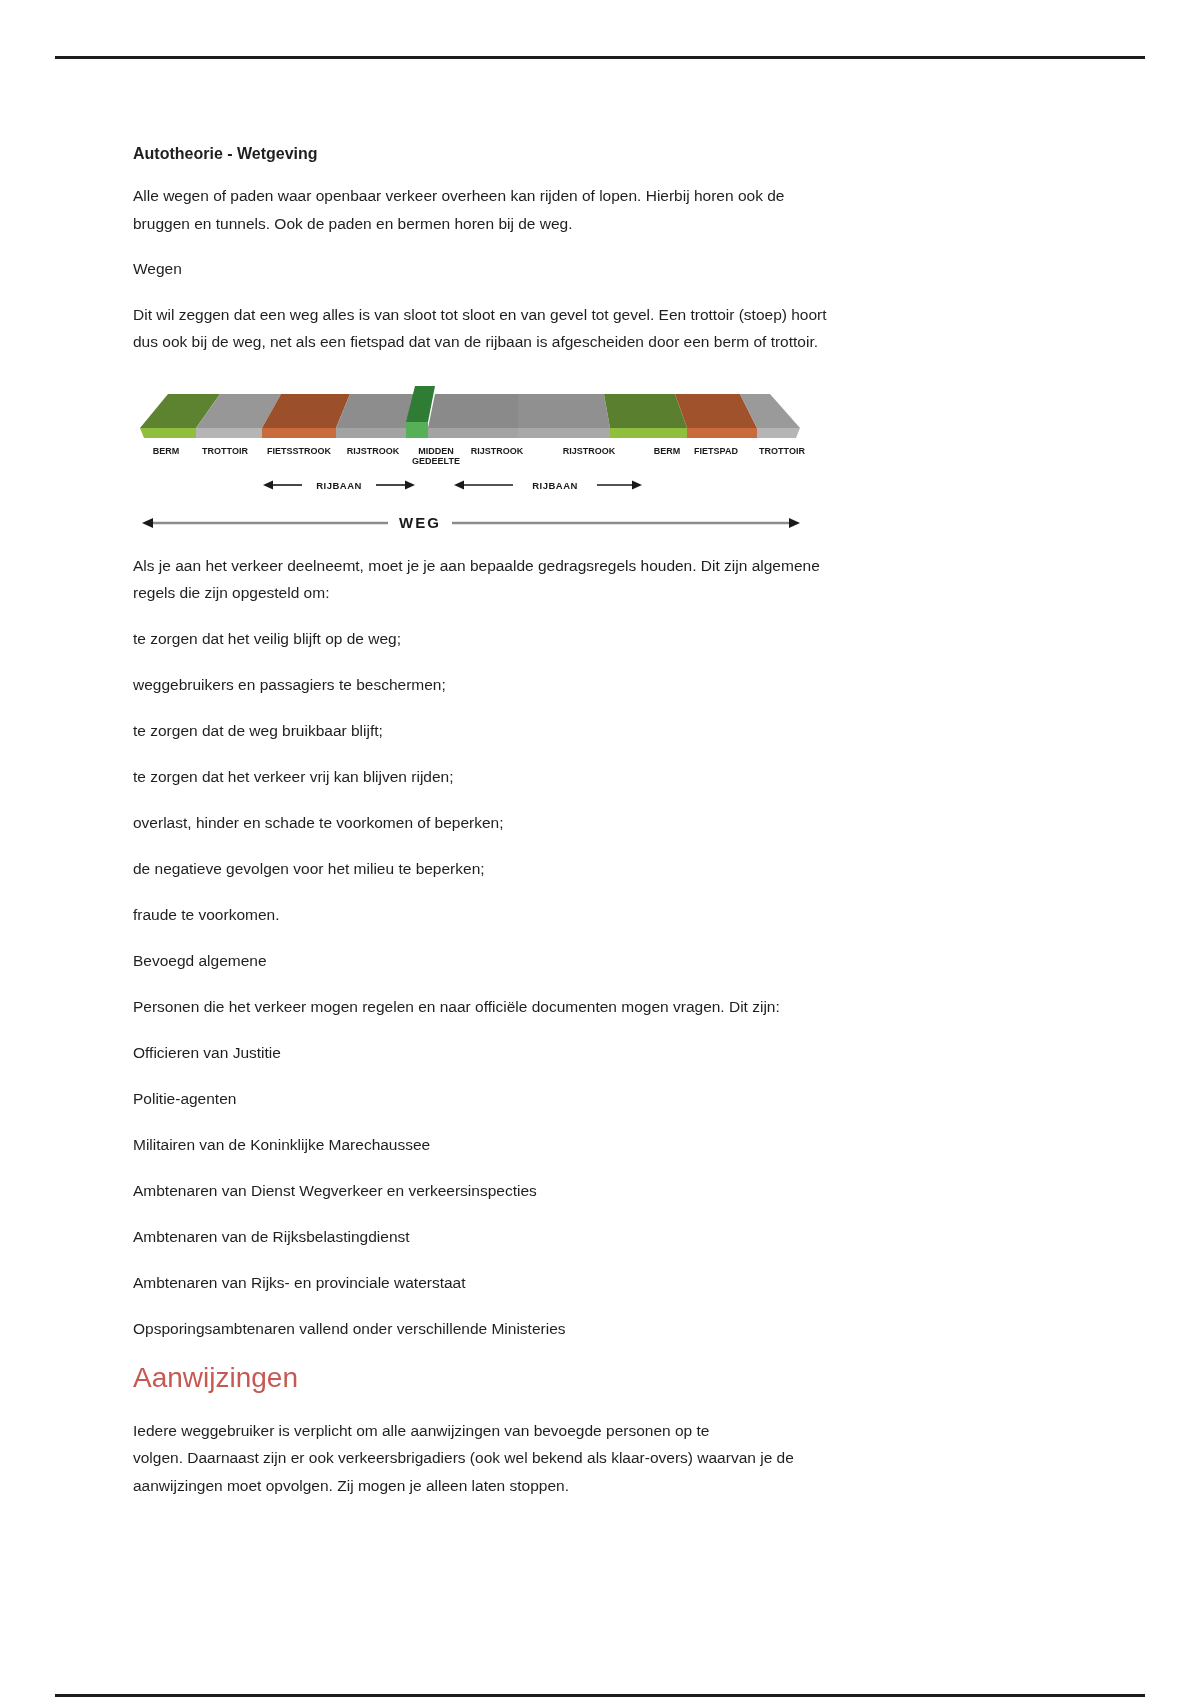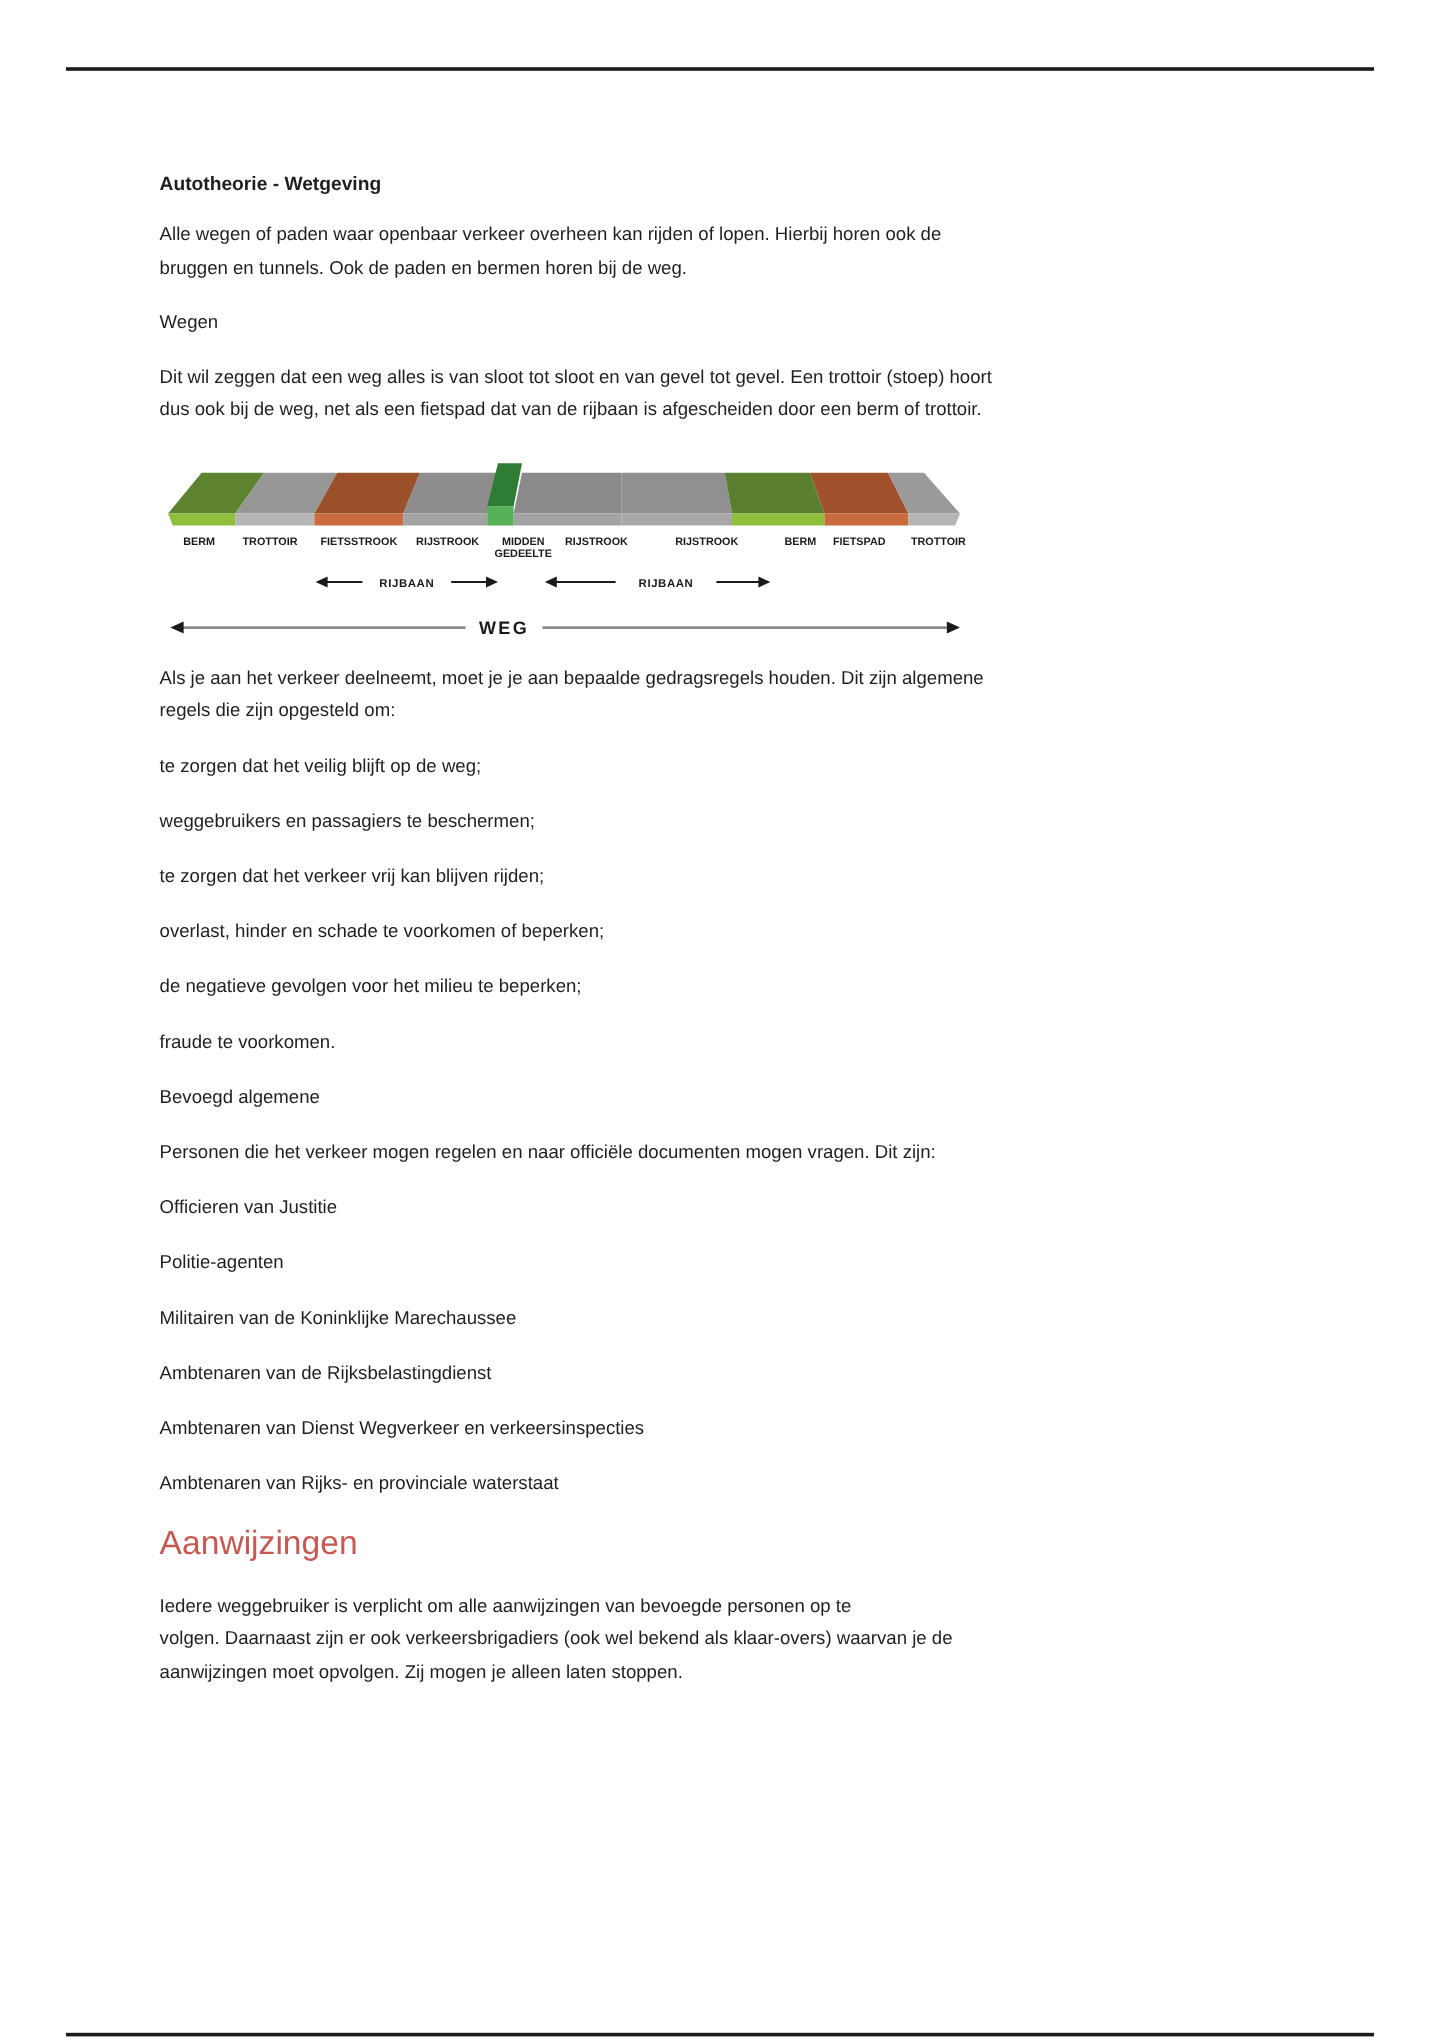--- a/index.html
+++ b/index.html
@@ -125,34 +125,36 @@
       <polygon fill="#1a1a1a" points="12,149 23,144 23,154"></polygon>
       <polygon fill="#1a1a1a" points="670,149 659,144 659,154"></polygon>
       <text class="weg-label" x="290" y="154" text-anchor="middle">WEG</text>
     </svg>
 
     <p class="para">Als je aan het verkeer deelneemt, moet je je aan bepaalde gedragsregels houden. Dit zijn algemene
 regels die zijn opgesteld om:</p>
 
     <p class="list-line">te zorgen dat het veilig blijft op de weg;</p>
     <p class="list-line">weggebruikers en passagiers te beschermen;</p>
+    <p class="list-line">te zorgen dat de weg bruikbaar blijft;</p>
     <p class="list-line">te zorgen dat het verkeer vrij kan blijven rijden;</p>
     <p class="list-line">overlast, hinder en schade te voorkomen of beperken;</p>
     <p class="list-line">de negatieve gevolgen voor het milieu te beperken;</p>
     <p class="list-line">fraude te voorkomen.</p>
 
     <p class="list-line">Bevoegd algemene</p>
     <p class="list-line">Personen die het verkeer mogen regelen en naar officiële documenten mogen vragen. Dit zijn:</p>
 
     <p class="list-line">Officieren van Justitie</p>
     <p class="list-line">Politie-agenten</p>
     <p class="list-line">Militairen van de Koninklijke Marechaussee</p>
+    <p class="list-line">Ambtenaren van Dienst Wegverkeer en verkeersinspecties</p>
     <p class="list-line">Ambtenaren van de Rijksbelastingdienst</p>
-    <p class="list-line">Ambtenaren van Dienst Wegverkeer en verkeersinspecties</p>
     <p class="list-line">Ambtenaren van Rijks- en provinciale waterstaat</p>
+    <p class="list-line">Opsporingsambtenaren vallend onder verschillende Ministeries</p>
 
     <h1 class="section-heading" style="color: rgb(198, 89, 81);">Aanwijzingen</h1>
 
     <p class="para">Iedere weggebruiker is verplicht om alle aanwijzingen van bevoegde personen op te
 volgen. Daarnaast zijn er ook verkeersbrigadiers (ook wel bekend als klaar-overs) waarvan je de
 aanwijzingen moet opvolgen. Zij mogen je alleen laten stoppen.</p>
   </div>
 
   <div class="rule rule-bottom"></div>
 </div>

